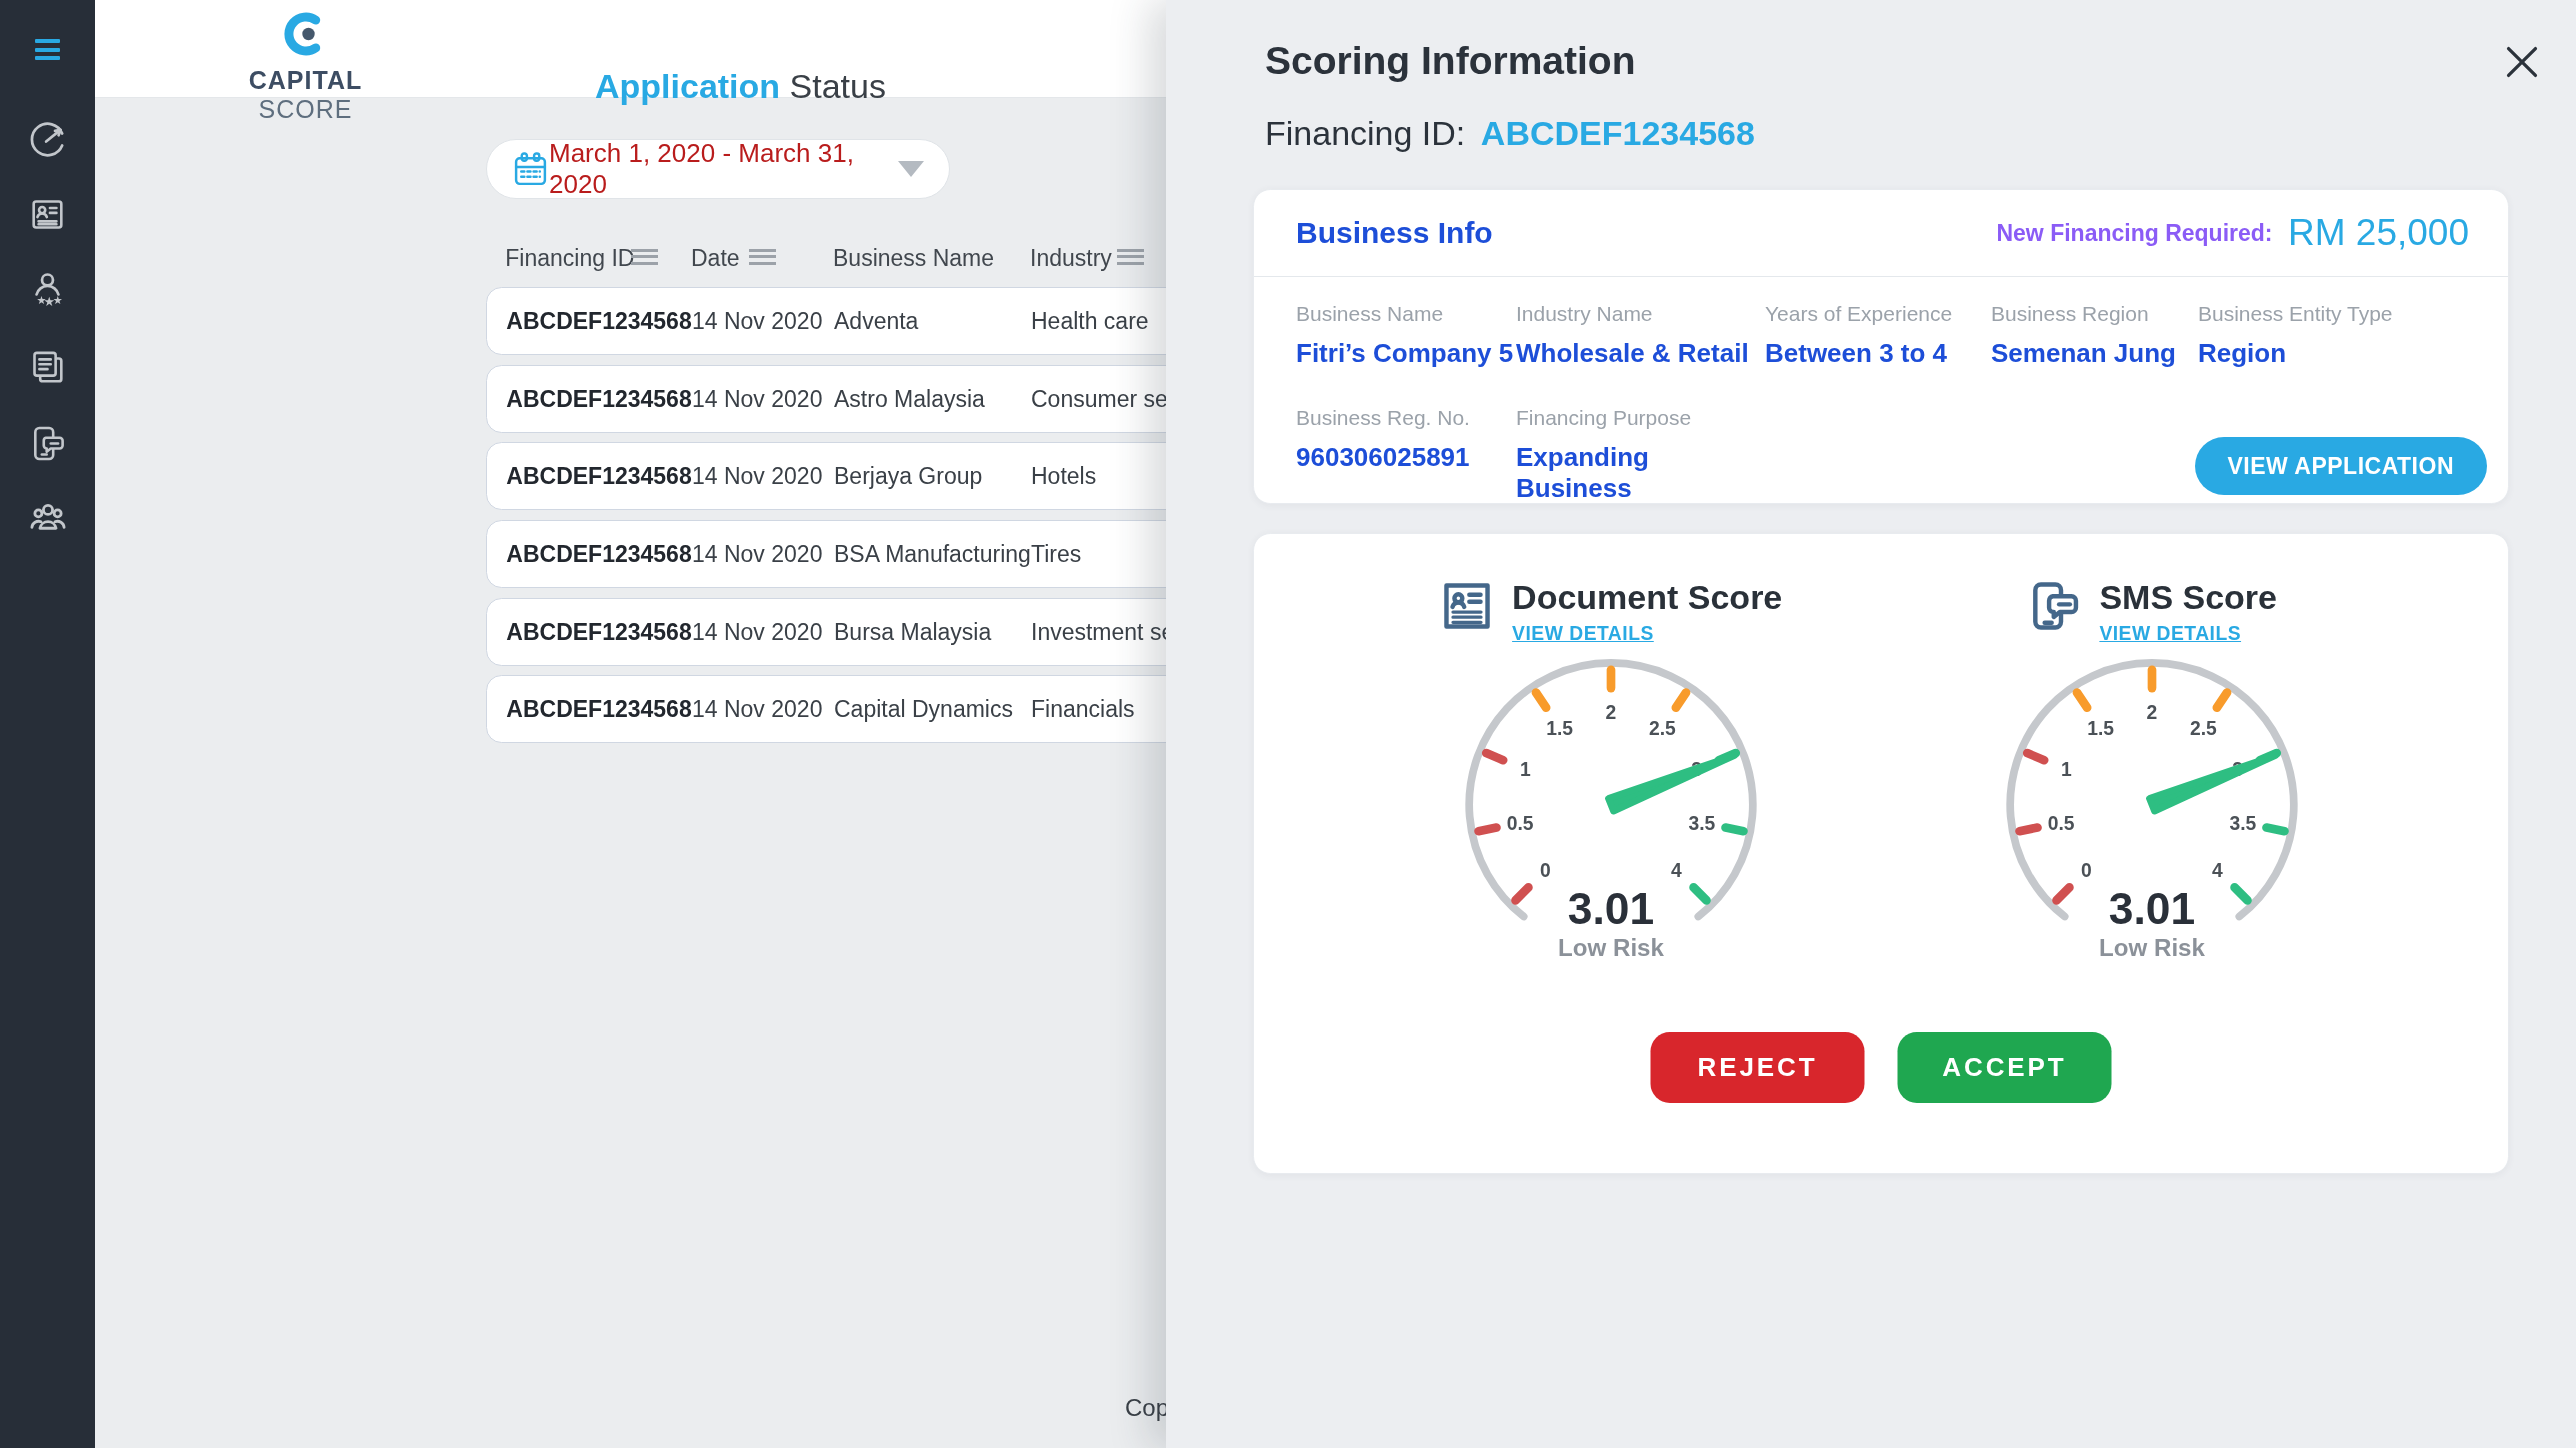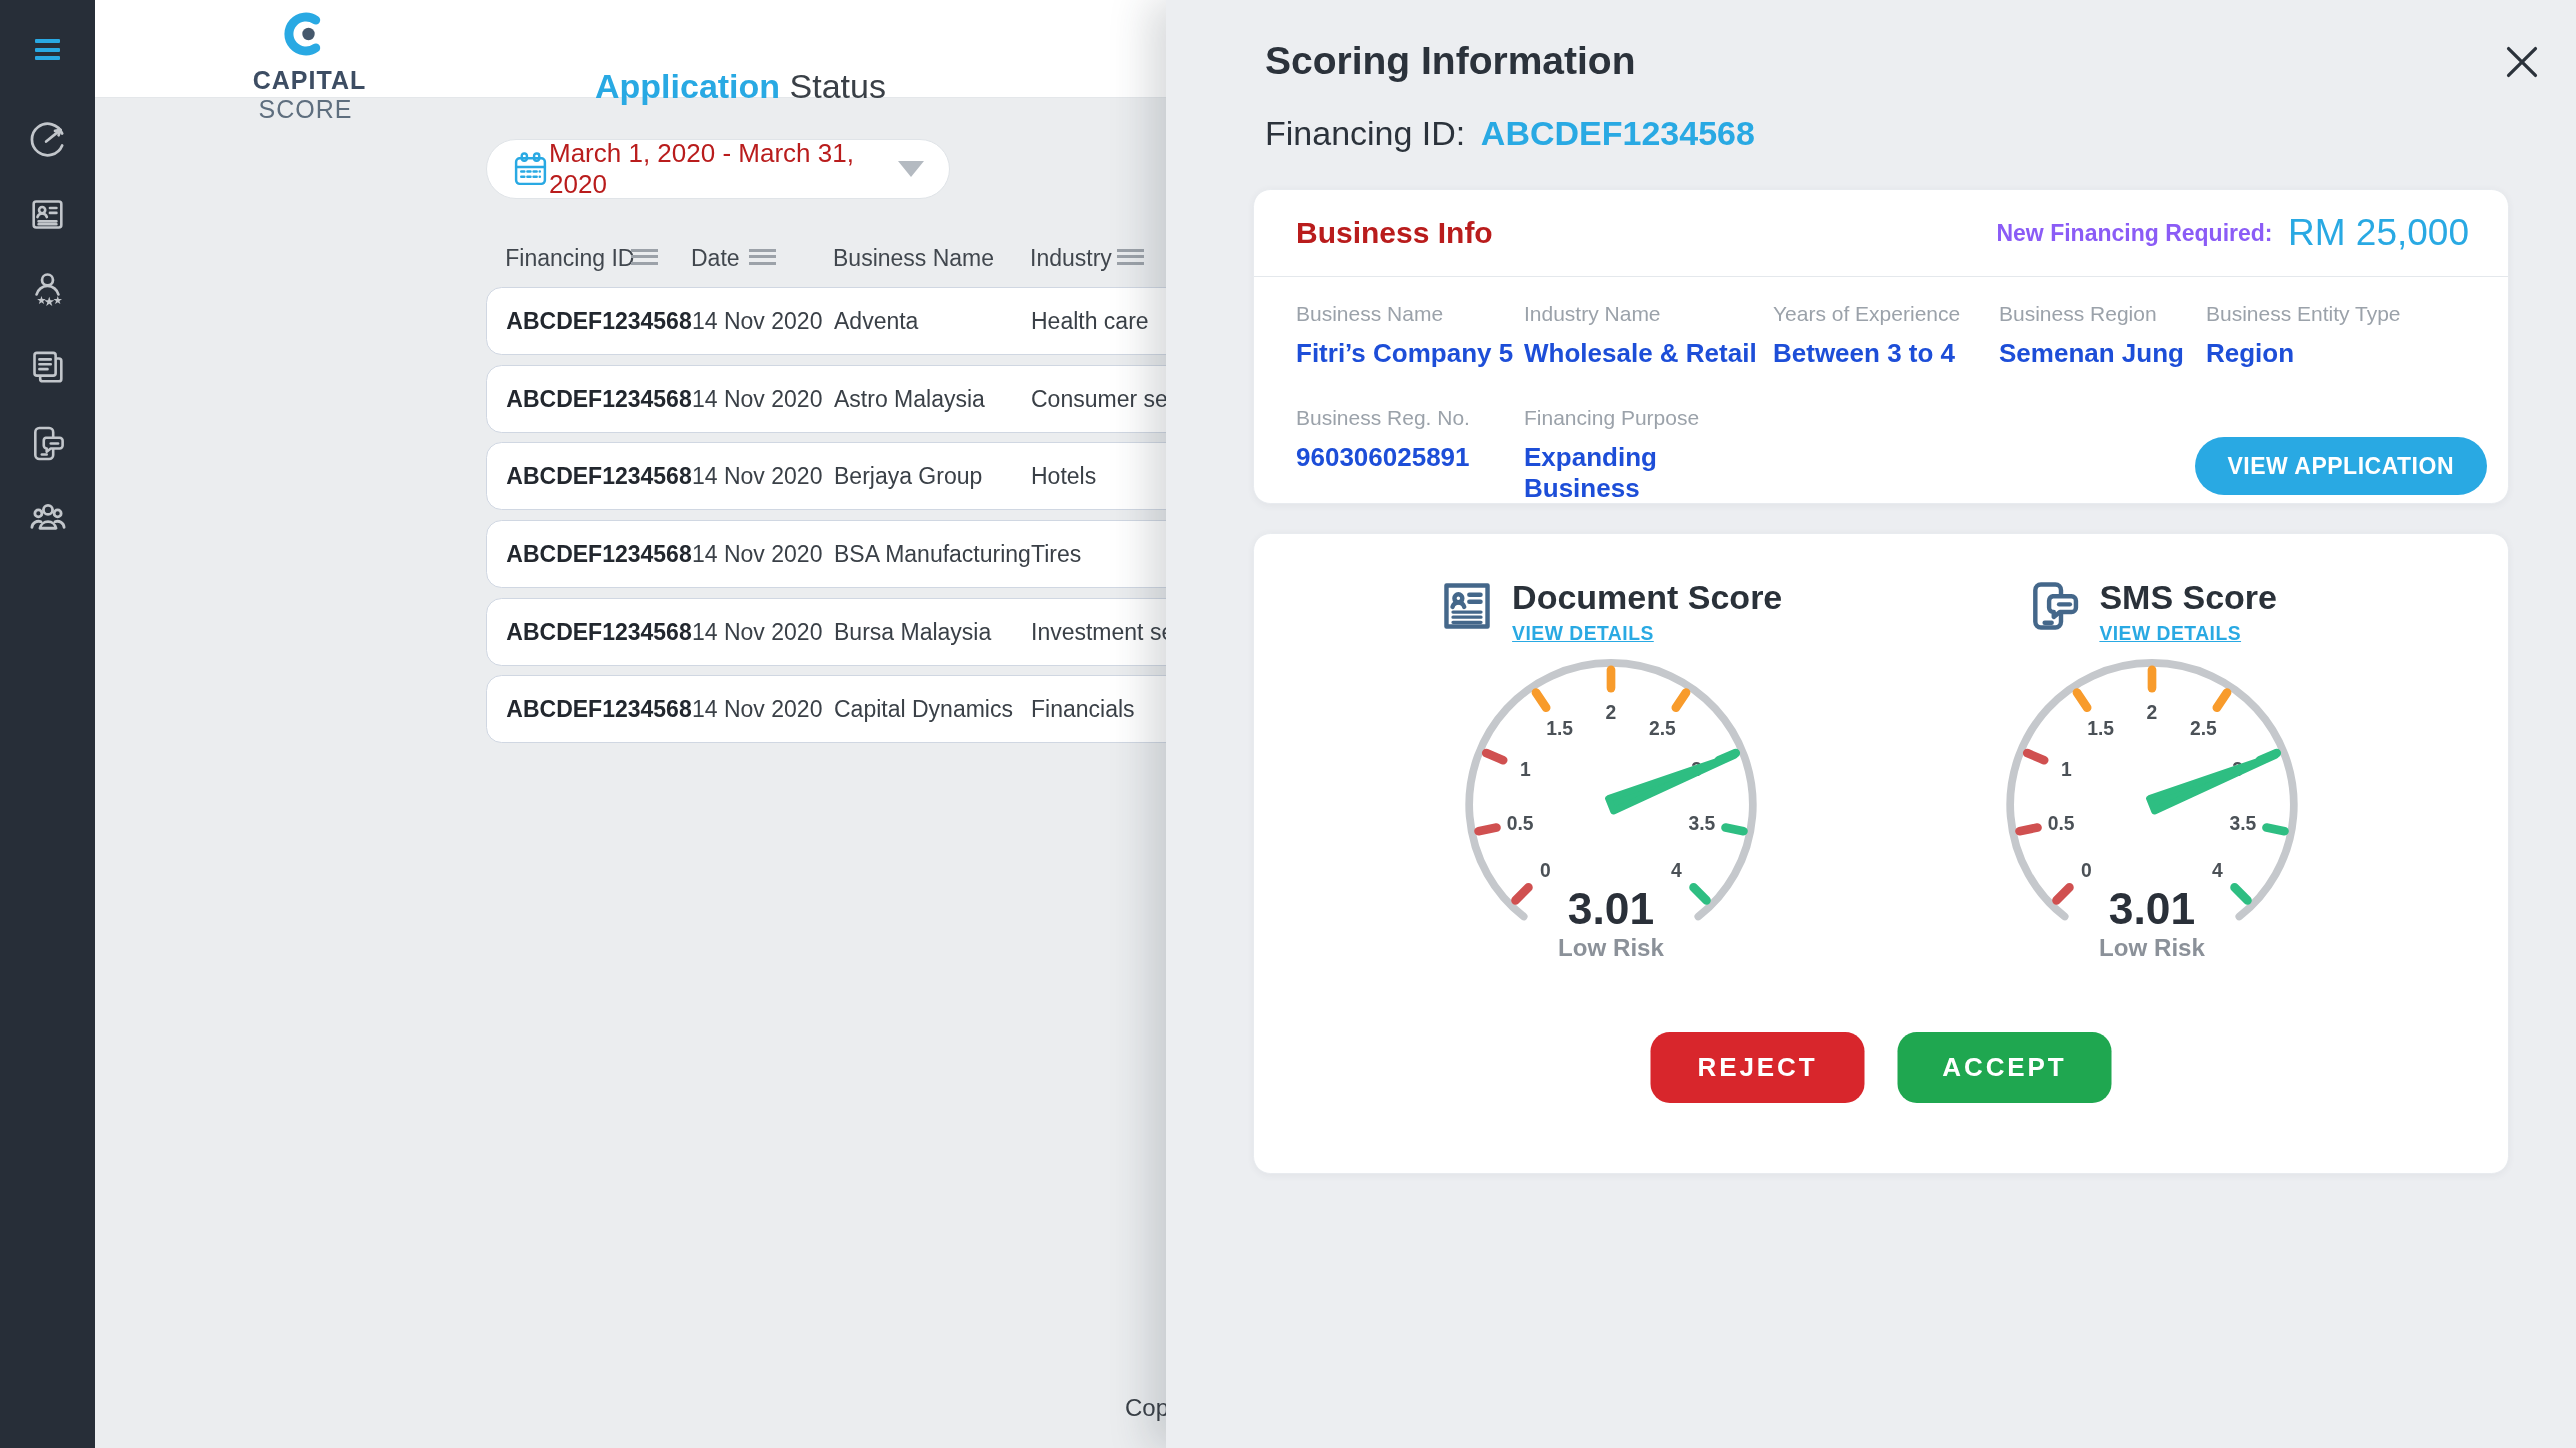--- a/index.html
+++ b/index.html
@@ -58,31 +58,31 @@
   .panel-title { position:absolute; left:99px; top:39px; font-size:39px; color:#2B323B; }
   .close-btn { position:absolute; right:29px; top:37px; width:50px; height:50px; cursor:pointer; }
   .finid { position:absolute; left:99px; top:114px; font-size:34px; color:#2B323B; }
   .finid .val { color:#29A9E3; font-weight:600; margin-left:15.5px; }
 
   .card { position:absolute; left:87px; width:1256px; background:#fff; border:1px solid #E8EBEF;
     border-radius:17.4px; box-shadow:0 1.9px 7.7px rgba(60,70,80,.06); }
   .card-bi { top:189px; height:315px; }
   .bi-head { height:87px; display:flex; align-items:center; justify-content:space-between;
     padding:0 39px 0 42px; border-bottom:1.9px solid #E4E8EC; }
-  .bi-title { font-size:30px; font-weight:bold; color:#b91c1c; }
+  .bi-title { font-size:30px; font-weight:bold; color:#1d4ed8; }
   .bi-req { display:flex; align-items:center; }
   .bi-req .lab { font-size:23px; font-weight:bold; color:#8b5cf6; }
   .bi-req .amt { font-size:37px; color:#29A9E3; margin-left:15.5px; }
   .bi-row { position:absolute; left:42px; display:flex; }
   .bi-row1 { top:112px; }
   .bi-row2 { top:216px; }
   .fld { display:flex; flex-direction:column; }
   .fld .flab { font-size:21px; color:#9BA2AA; margin-bottom:11.6px; }
   .fld .fval { font-size:26px; color:#1d4ed8; font-weight:600; }
-  .w0{width:220px;} .w1{width:249px;margin-left:8px;} .w2{width:226px;} .w3{width:207px;} .w4{width:auto;}
+  .w0{width:220px;} .w1{width:249px;} .w2{width:226px;} .w3{width:207px;} .w4{width:auto;}
   .view-app-btn { position:absolute; right:21px; top:247px; height:58px; padding:0 33px; border:none;
     background:#29A9E3; color:#fff; font-family:inherit; font-size:23px; font-weight:bold; letter-spacing:0.5px;
     border-radius:29px; cursor:pointer; }
 
   .card-scores { top:533px; height:641px; }
   .score-cols { display:flex; justify-content:center; padding-top:44px; }
   .score-col { width:541px; display:flex; flex-direction:column; align-items:center; }
   .score-head { display:flex; align-items:flex-start; }
   .score-head svg { flex:0 0 auto; stroke:#44678A; fill:none; stroke-width:1.7; stroke-linecap:round; stroke-linejoin:round; }
   .score-head .txt { margin-left:17.4px; }

